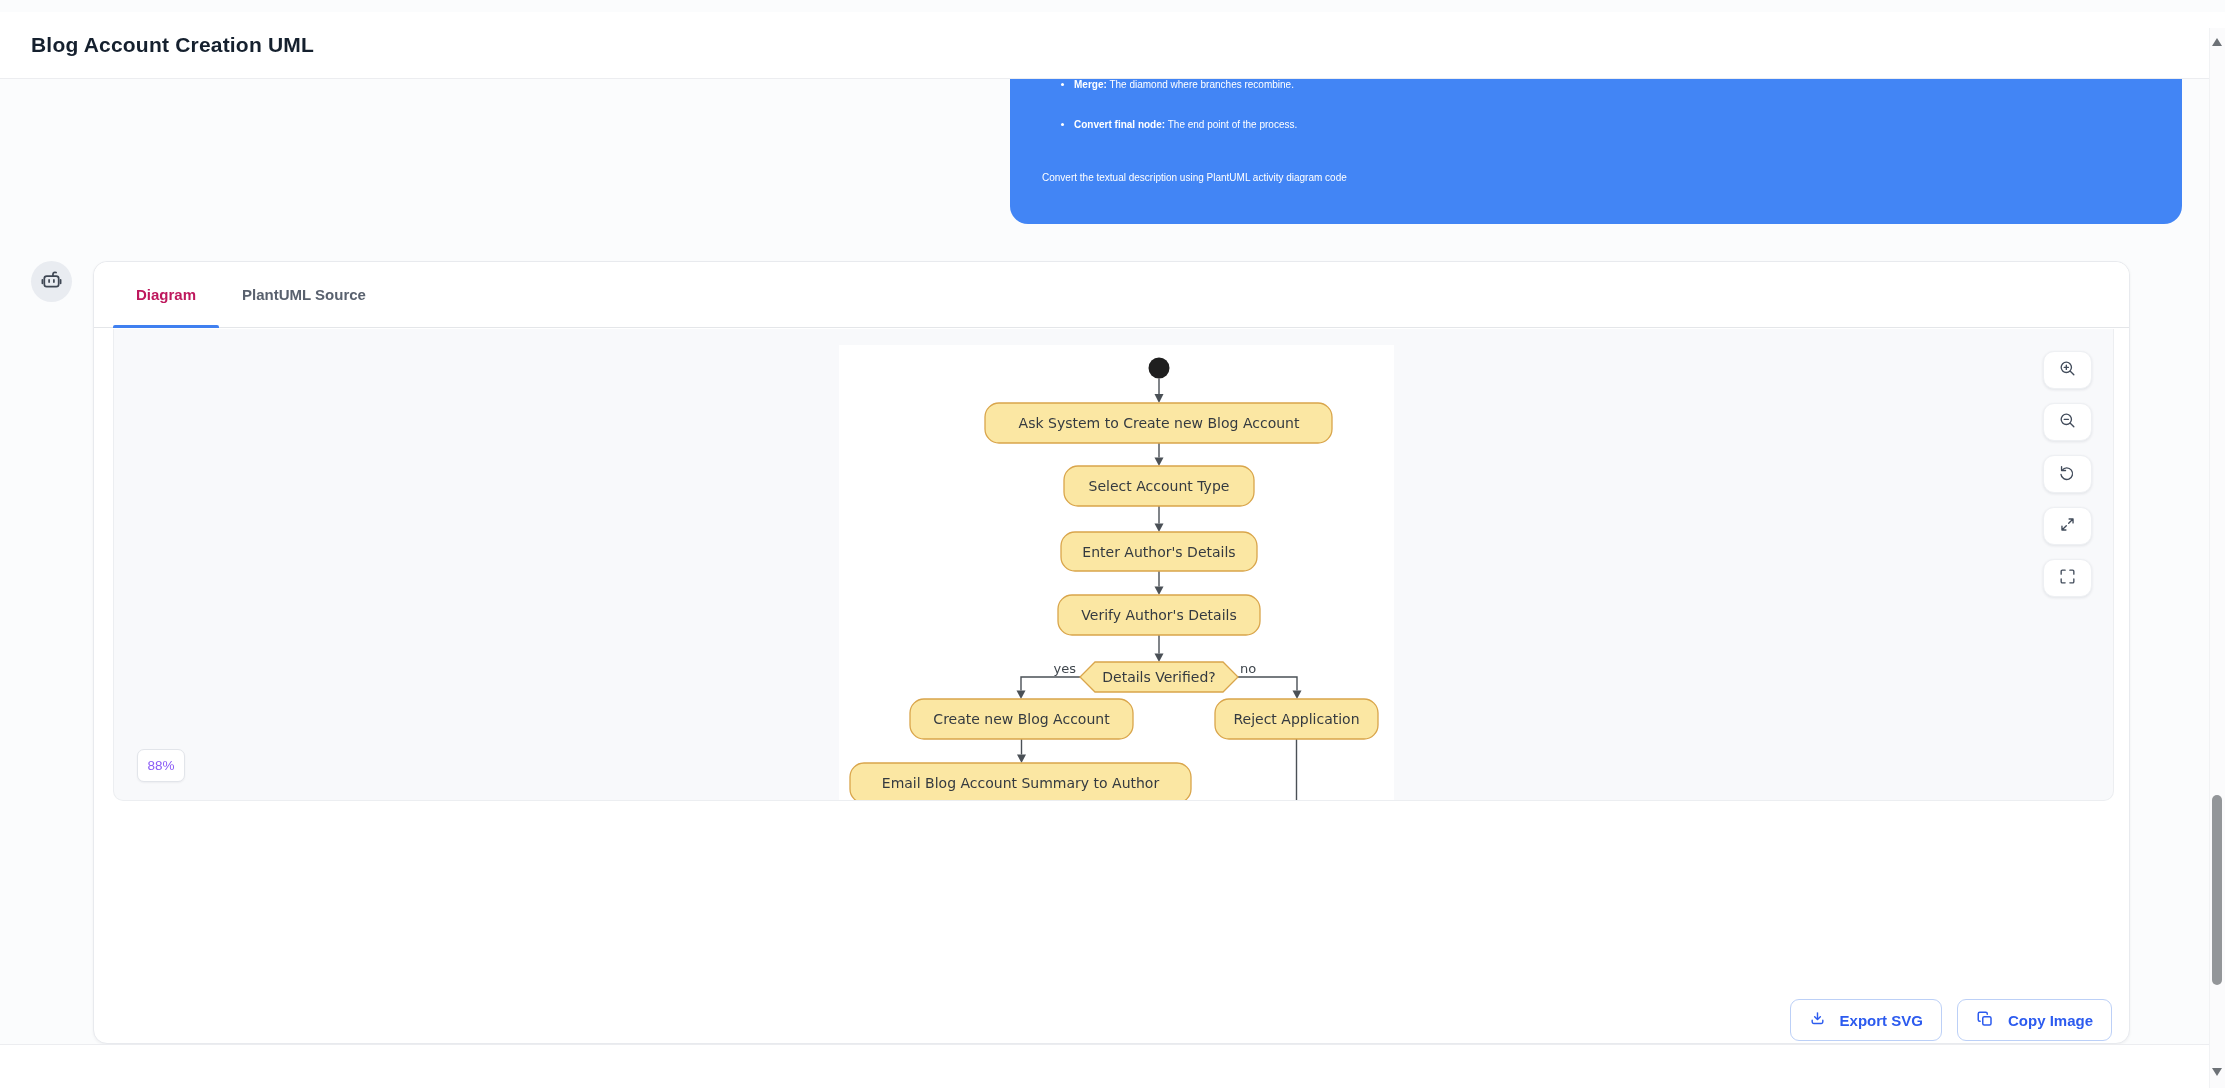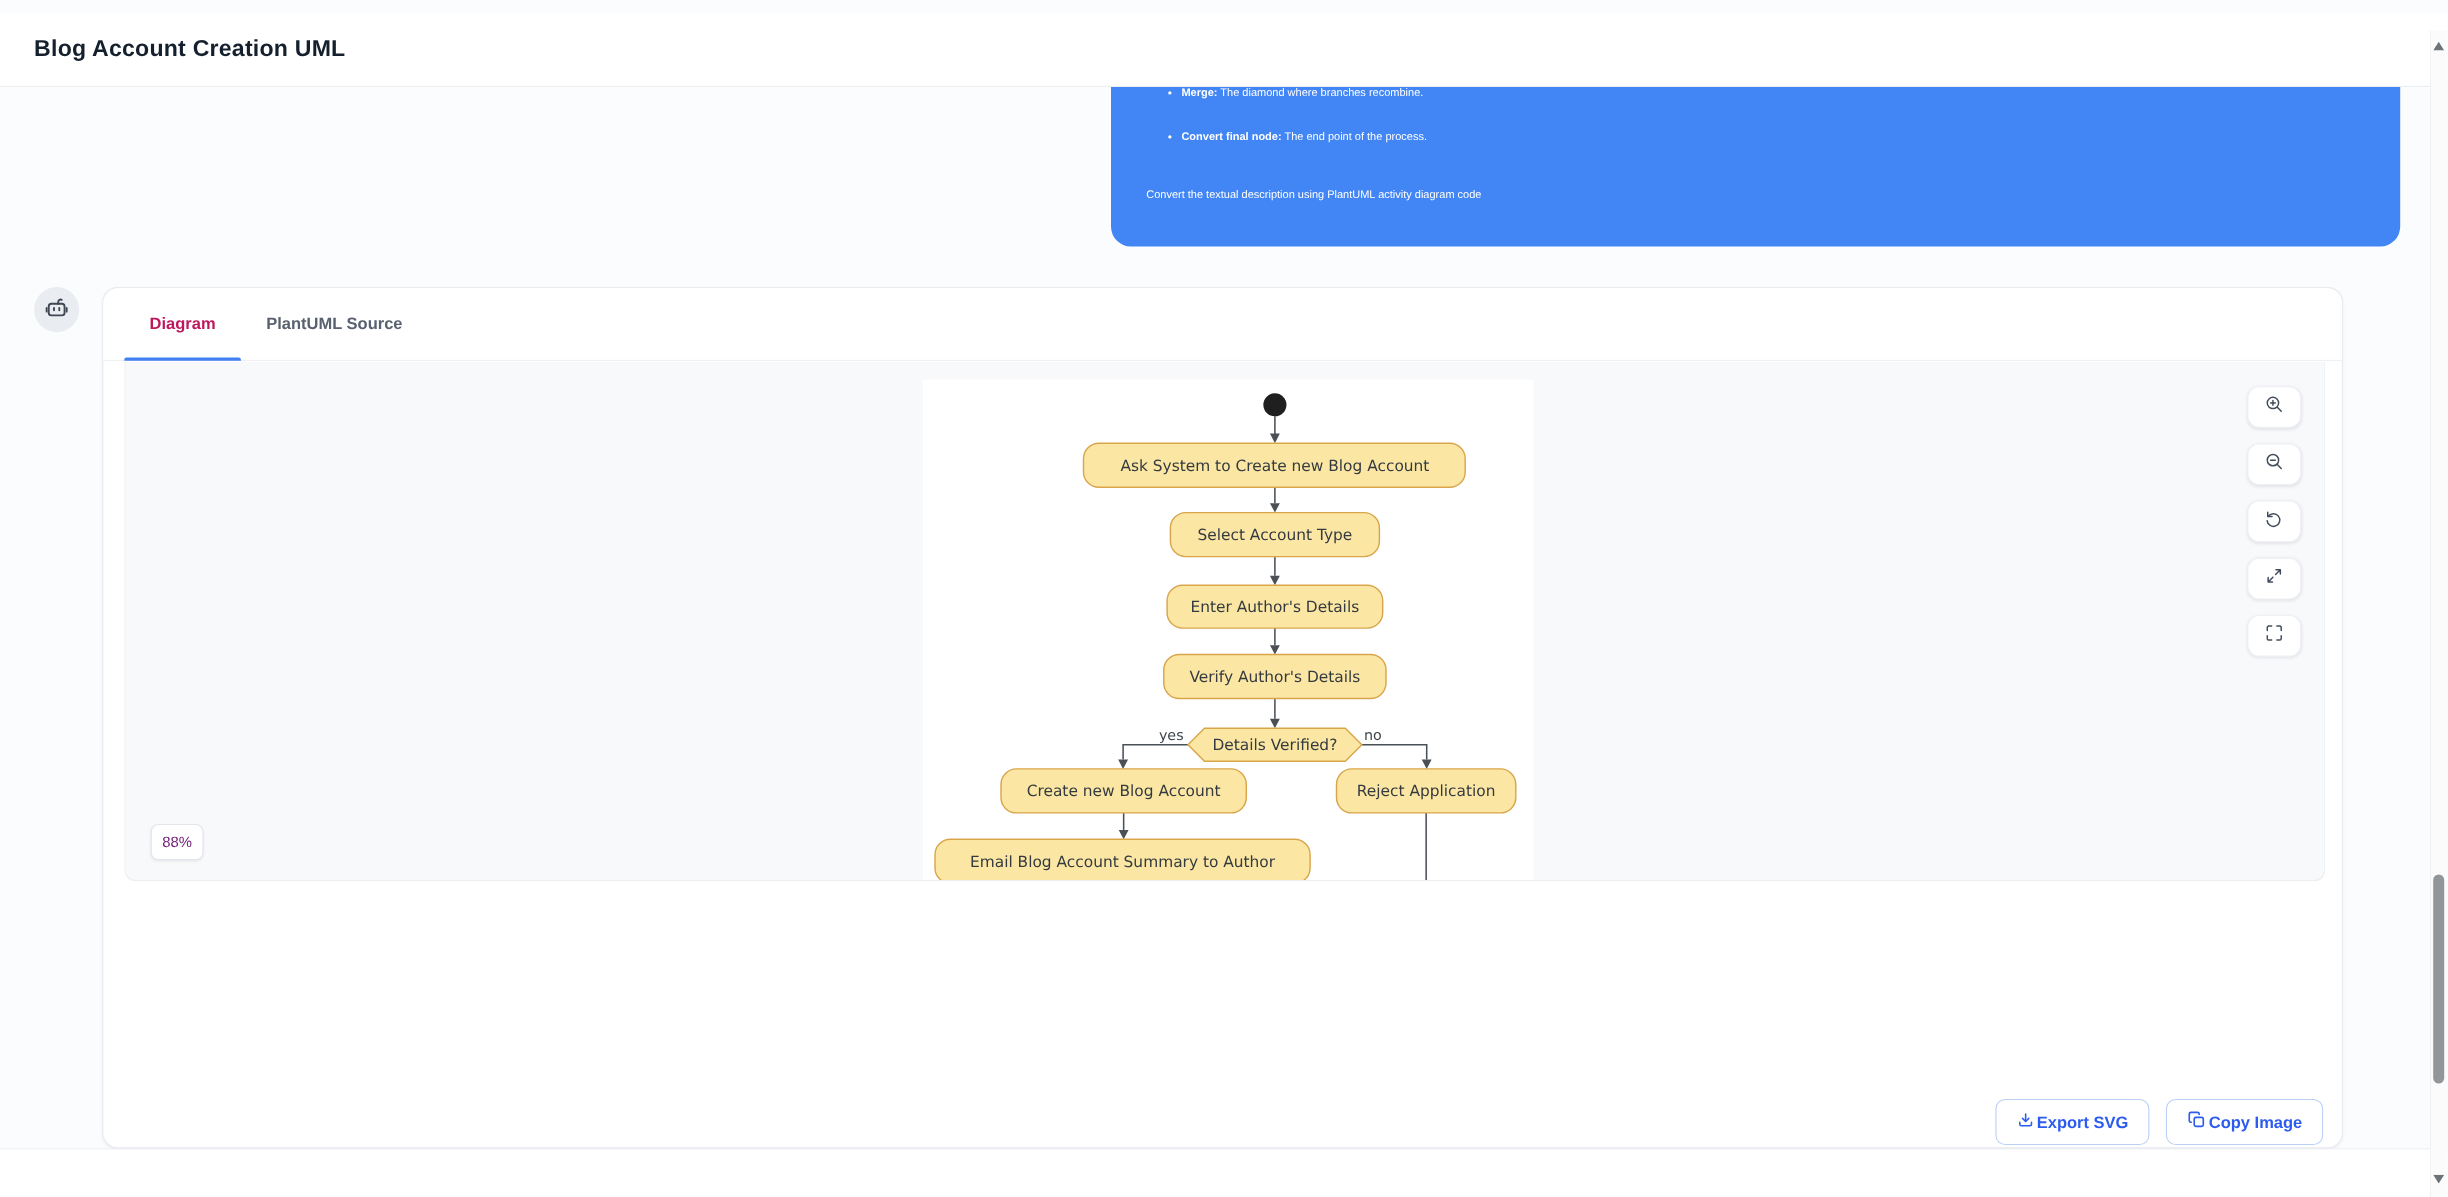--- a/index.html
+++ b/index.html
@@ -51,27 +51,27 @@
   .controls { position:absolute; top:22px; right:21px; display:flex;
     flex-direction:column; gap:14px; }
   .ctl { width:49px; height:38px; background:#ffffff; border:1px solid #eef0f3;
     border-radius:11px; box-shadow:0 1px 3px rgba(16,24,40,.09);
     display:flex; align-items:center; justify-content:center; color:#424c5b;
     cursor:pointer; }
 
   .zoom-badge { position:absolute; left:23px; bottom:18px; width:48px; height:33px;
     background:#ffffff; border:1px solid #e2e5ea; border-radius:7px;
     box-shadow:0 1px 2px rgba(16,24,40,.05); display:flex; align-items:center;
-    justify-content:center; font-size:13.5px; color:#701a75; }
+    justify-content:center; font-size:13.5px; color:#8b5cf6; }
 
   
   .card-actions { position:absolute; right:17px; top:737px; display:flex; gap:15px; }
   .action-btn { height:42px; padding:0 18px; background:#ffffff;
     border:1px solid #bcd0f7; border-radius:9px; color:#2c5bef; font-size:15px;
-    font-weight:600; display:flex; align-items:center; gap:2px; cursor:pointer;
+    font-weight:600; display:flex; align-items:center; gap:14px; cursor:pointer;
     font-family:"Liberation Sans", sans-serif; }
 
   
   .page-divider { position:absolute; left:0; top:1044px; width:2225px; height:1px;
     background:#ecedf0; }
   .bottom-area { position:absolute; left:0; top:1045px; width:2225px; height:43px;
     background:#ffffff; }
 
   
   .sb-track { position:absolute; right:0; top:28px; width:16px; height:1060px;

